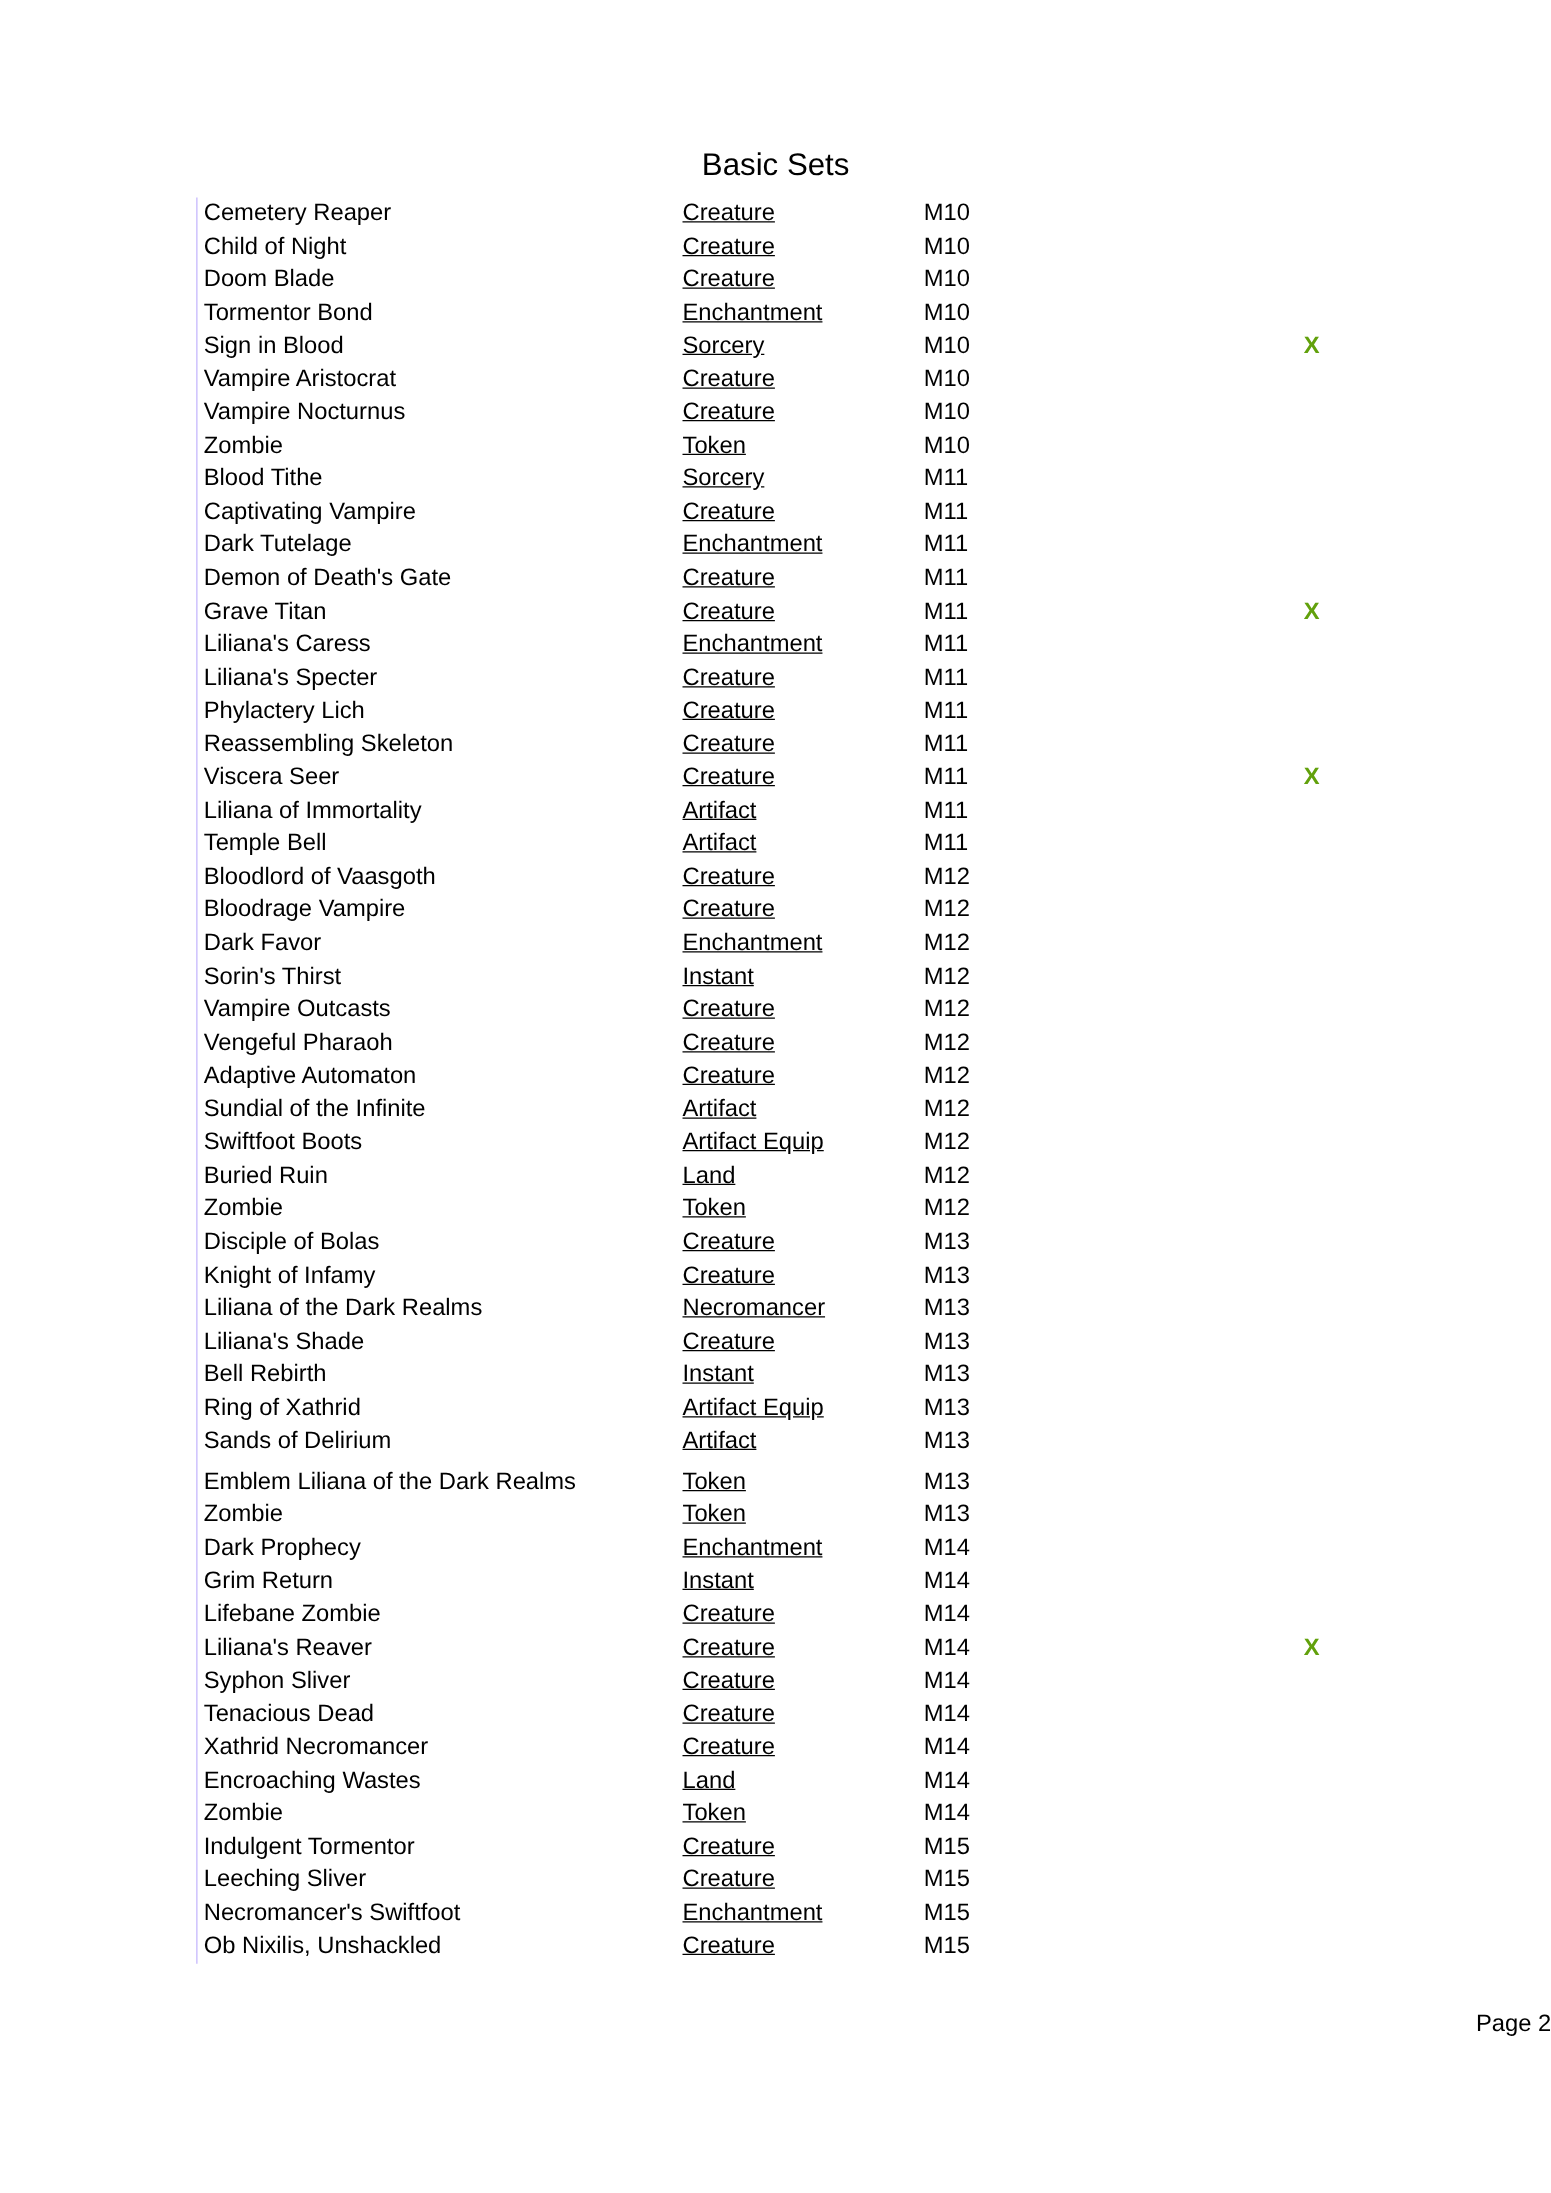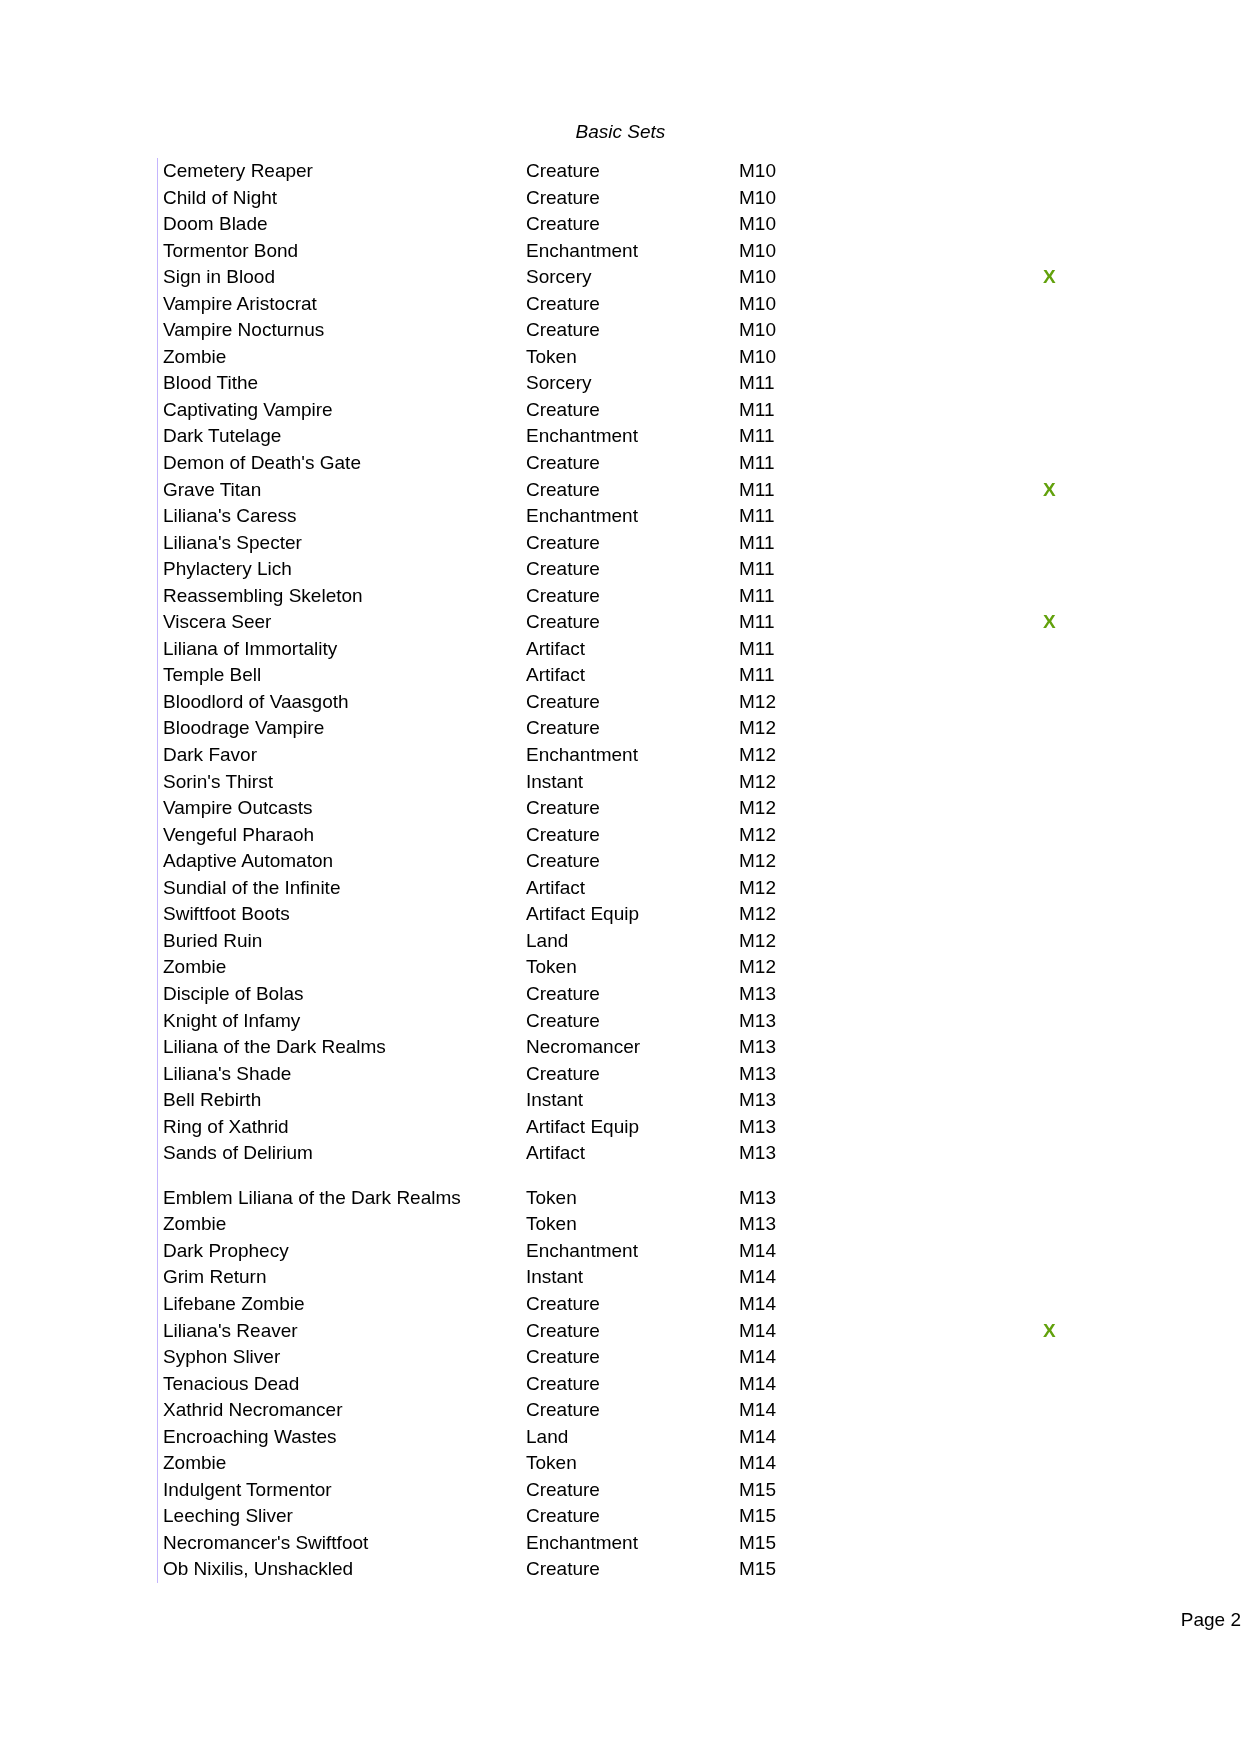--- a/index.html
+++ b/index.html
@@ -14,48 +14,47 @@
     overflow: hidden;
     font-family: "Liberation Sans", sans-serif;
     color: #000000;
   }
   .page-title {
     position: absolute;
     top: 120px;
     left: 0;
     width: 1241px;
     text-align: center;
-    font-size: 19px;
+    font-size: 25px;
     line-height: 24px;
     white-space: nowrap;
-    font-style: italic;
   }
   .card-table {
     position: absolute;
     left: 157px;
     top: 158px;
     width: 1083px;
     border-left: 1px solid #c4b5fd;
   }
   .row {
     position: relative;
     height: 26.55px;
     line-height: 26.55px;
     font-size: 19px;
     white-space: nowrap;
   }
   .row.tall {
-    margin-top: 18px;
+    margin-top: 6px;
   }
   .cell {
     position: absolute;
     top: 0;
   }
   .c-name { left: 5px; }
-  .c-type { left: 368px; }
+  .c-type { left: 388px; text-decoration: underline; }
   .c-set  { left: 581px; }
   .c-flag {
     left: 885px;
     color: var(--flag-color, #62a10c);
     font-weight: bold;
   }
   .page-footer {
     position: absolute;
     top: 1607px;
     left: 0;

